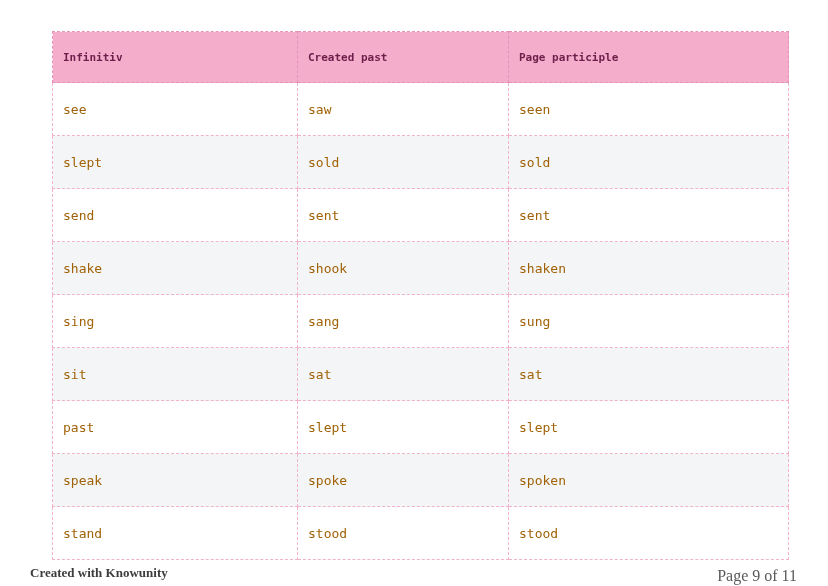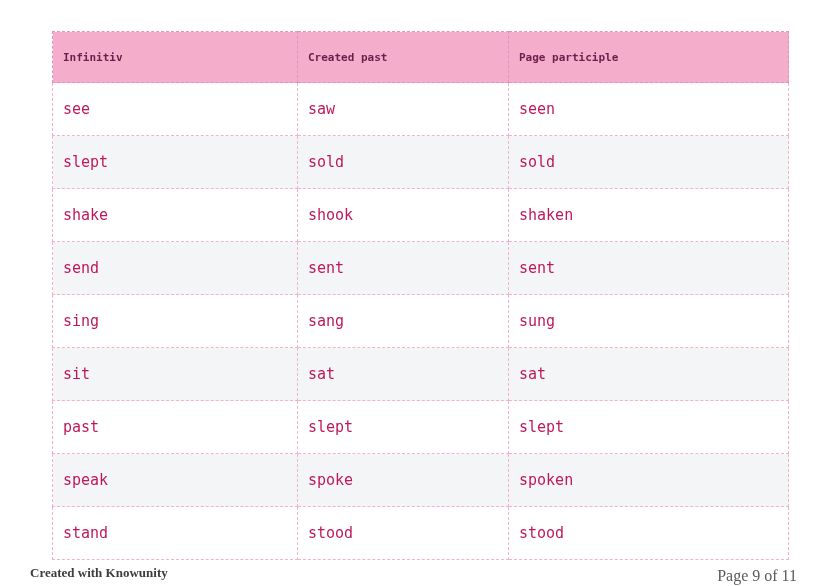--- a/index.html
+++ b/index.html
@@ -31,23 +31,23 @@
     font-weight: bold;
     font-size: 11px;
     text-align: left;
     vertical-align: middle;
     padding: 0 0 0 10px;
     border: 1px dashed #e492b8;
   }
   table.verbs td {
     height: 52px;
     background: #ffffff;
-    color: #be185d;
+    color: #a16207;
     font-family: "DejaVu Sans Mono", monospace;
-    font-size: 15px;
+    font-size: 13px;
     text-align: left;
     vertical-align: middle;
     padding: 0 0 0 10px;
     border: 1px dashed #f0b3cb;
   }
   table.verbs tbody tr:nth-child(even) td {
     background: #f4f5f6;
   }
   .footer-left {
     position: absolute;
@@ -90,28 +90,28 @@
         <td>see</td>
         <td>saw</td>
         <td>seen</td>
       </tr>
       <tr>
         <td>slept</td>
         <td>sold</td>
         <td>sold</td>
       </tr>
       <tr>
+        <td>send</td>
+        <td>sent</td>
+        <td>sent</td>
+      </tr>
+      <tr>
         <td>shake</td>
         <td>shook</td>
         <td>shaken</td>
-      </tr>
-      <tr>
-        <td>send</td>
-        <td>sent</td>
-        <td>sent</td>
       </tr>
       <tr>
         <td>sing</td>
         <td>sang</td>
         <td>sung</td>
       </tr>
       <tr>
         <td>sit</td>
         <td>sat</td>
         <td>sat</td>

